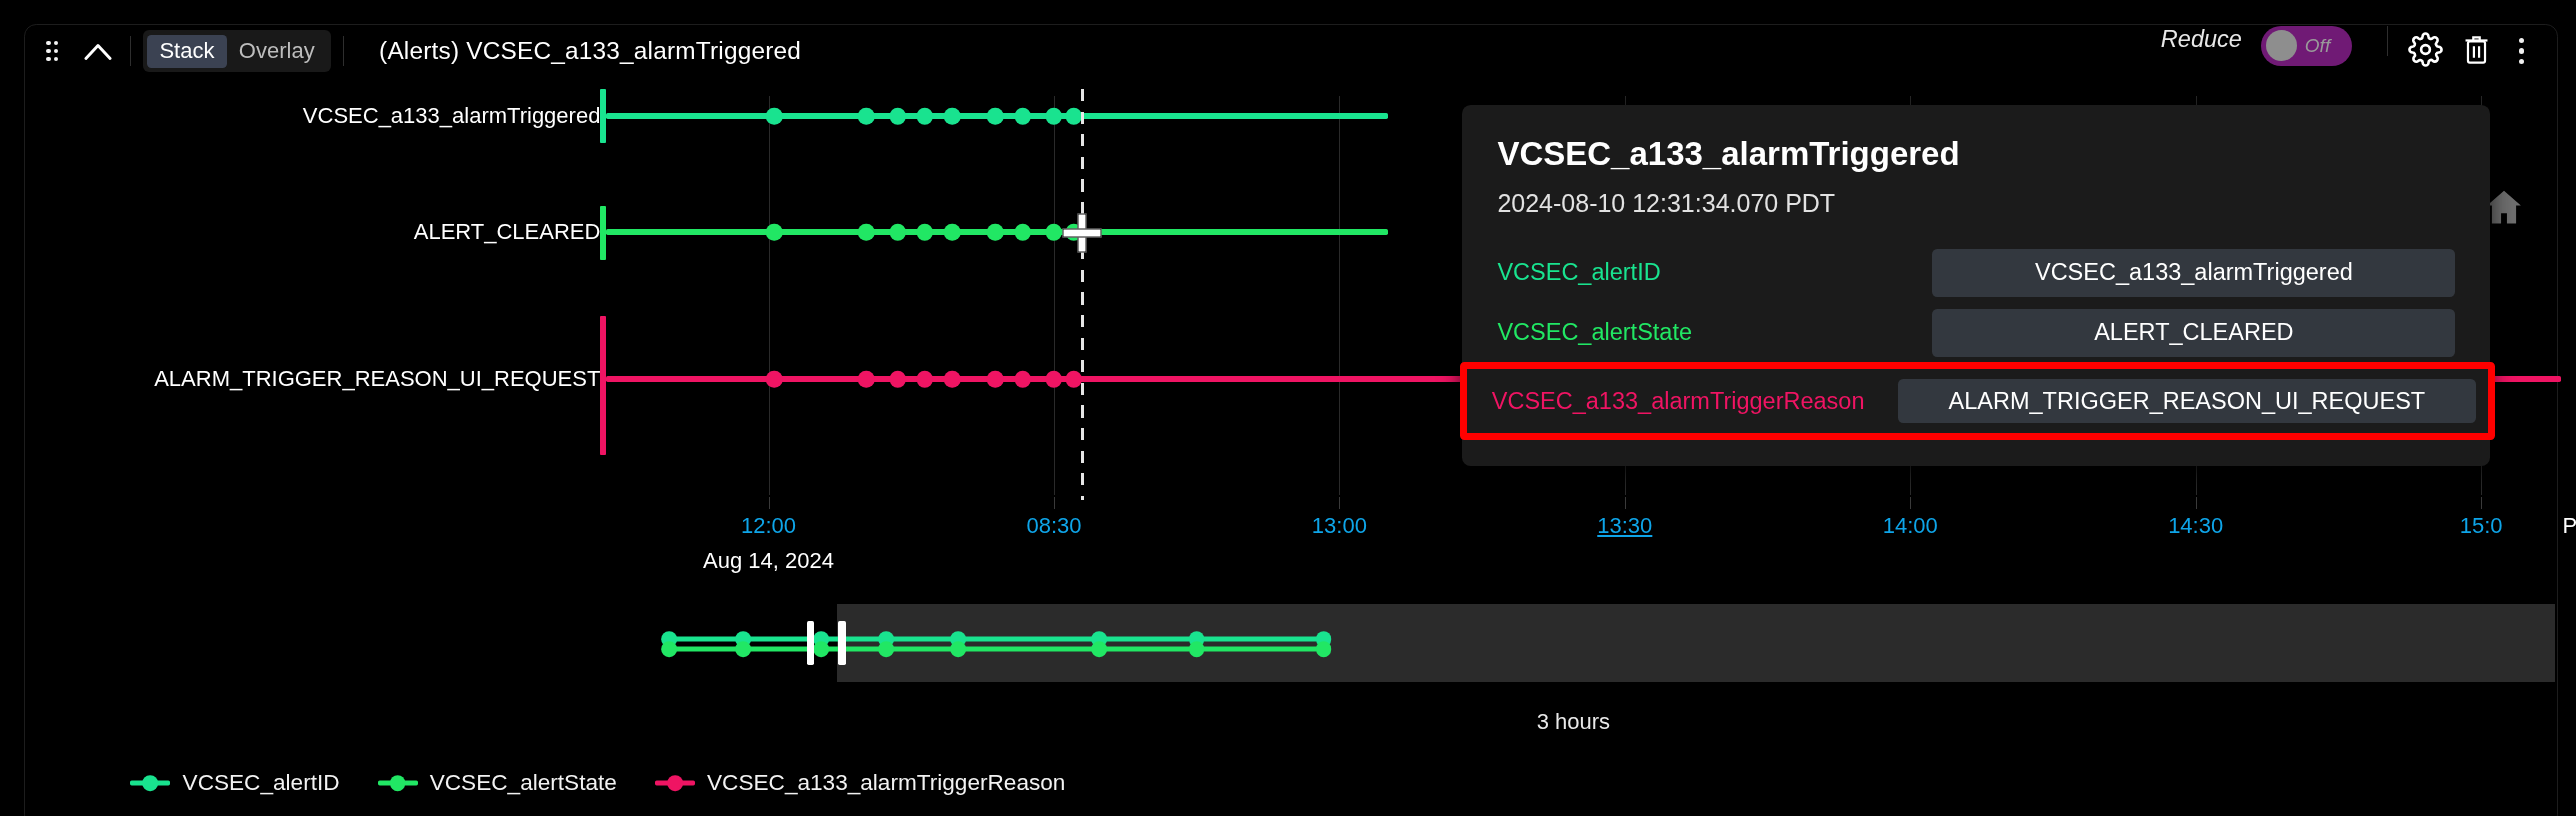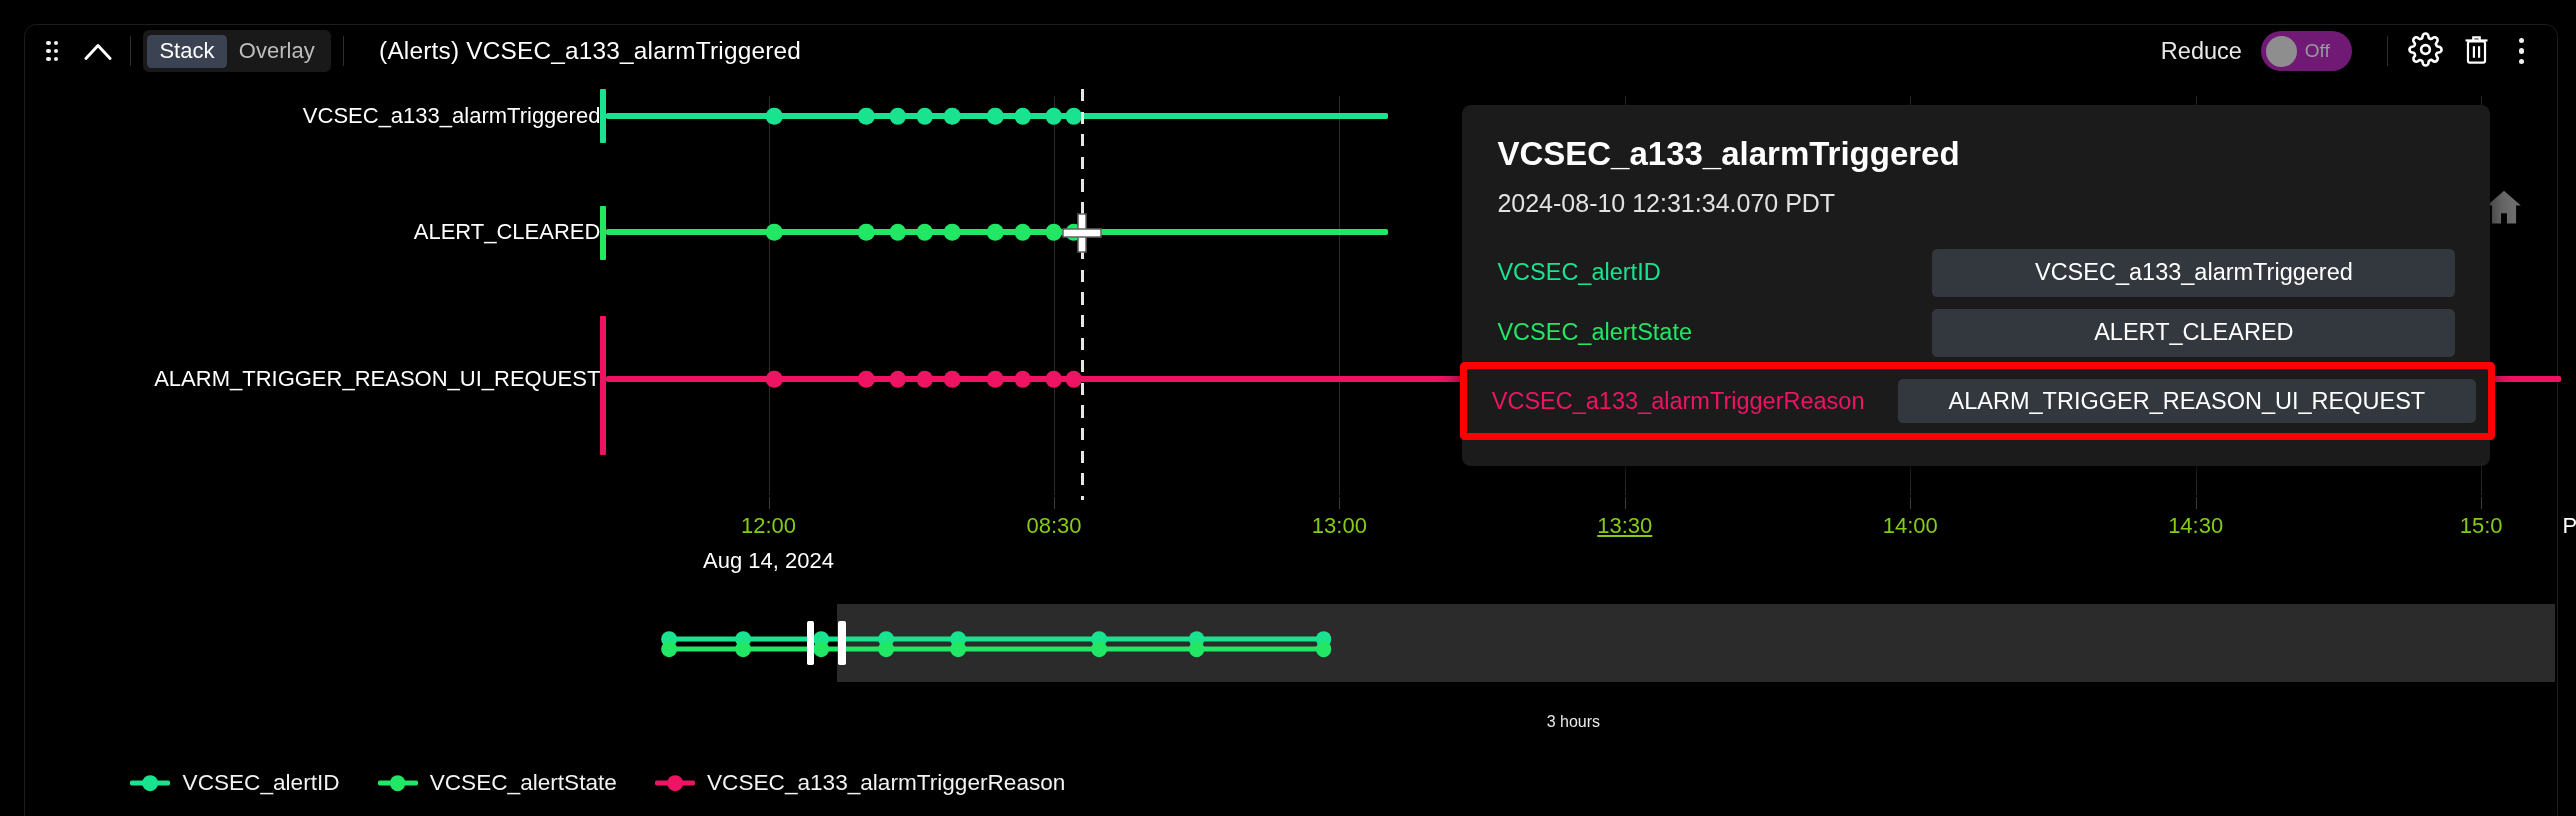--- a/index.html
+++ b/index.html
@@ -86,22 +86,23 @@
   .panel-title {
     margin-left: 22.6px;
     font-size: 24.4px;
     color: #ffffff;
     white-space: nowrap;
     letter-spacing: 0.2px;
   }
 
   .hdr-right {
     margin-left: auto;
-    display: flex; align-items: center;
+    display: flex; 
     padding-right: 15.7px;
+    font-style: italic;
   }
   .reduce-label {
     font-size: 23.5px;
     color: #e8e8e8;
     margin-right: 19px;
     white-space: nowrap;
   }
   .toggle {
     width: 91px; height: 40px;
     background: #701a75;
@@ -199,21 +200,21 @@
     content: ""; position: absolute; background: #ffffff;
     border: 1.7px solid #151515;
   }
   .crosshair::before { left: 50%; top: 0; width: 7px; height: 100%; margin-left: -3.5px; }
   .crosshair::after  { top: 50%; left: 0; height: 7px; width: 100%; margin-top: -3.5px; }
 
   
   .xticks { position: absolute; left: 575px; top: 420px; width: 1955px; height: 52px; }
   .xtick {
     position: absolute;
-    font-size: 22px; color: #84cc16;
+    font-size: 22px; color: #0ea5e9;
     transform: translateX(-50%);
     white-space: nowrap;
     top: 15.7px;
   }
   .xtick-stalk {
     position: absolute;
     top: 0; width: 0.9px; height: 12.2px; background: #3a3a3a;
   }
   .xdate {
     position: absolute;
@@ -259,21 +260,21 @@
     border-radius: 50%;
     transform: translate(-50%, -50%);
   }
 
   .range-row {
     position: absolute;
     left: 575px; top: 614px;
     width: 1955px; height: 61px;
     display: flex; align-items: center; justify-content: center;
   }
-  .range-hours { font-size: 16px; color: #e9e9e9; margin-right: 9px; white-space: nowrap; }
+  .range-hours { font-size: 22px; color: #e9e9e9; margin-right: 9px; white-space: nowrap; }
   .range-btn {
     background: #262626;
     border-radius: 6.1px;
     padding: 12.2px 19px;
     font-size: 23.5px;
     color: #ffffff;
     cursor: pointer;
     white-space: nowrap;
   }
 

